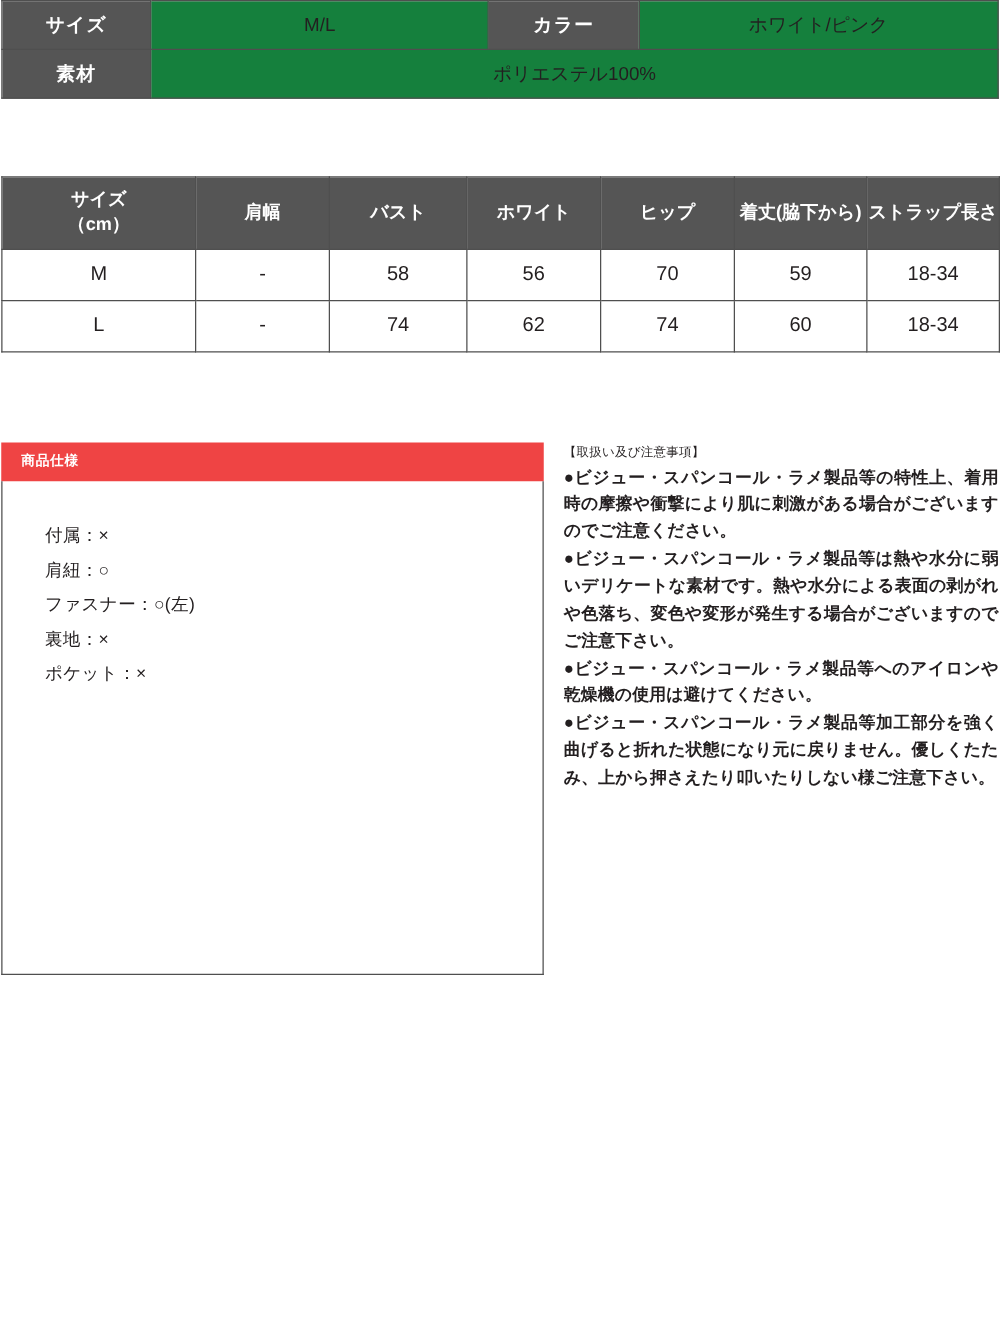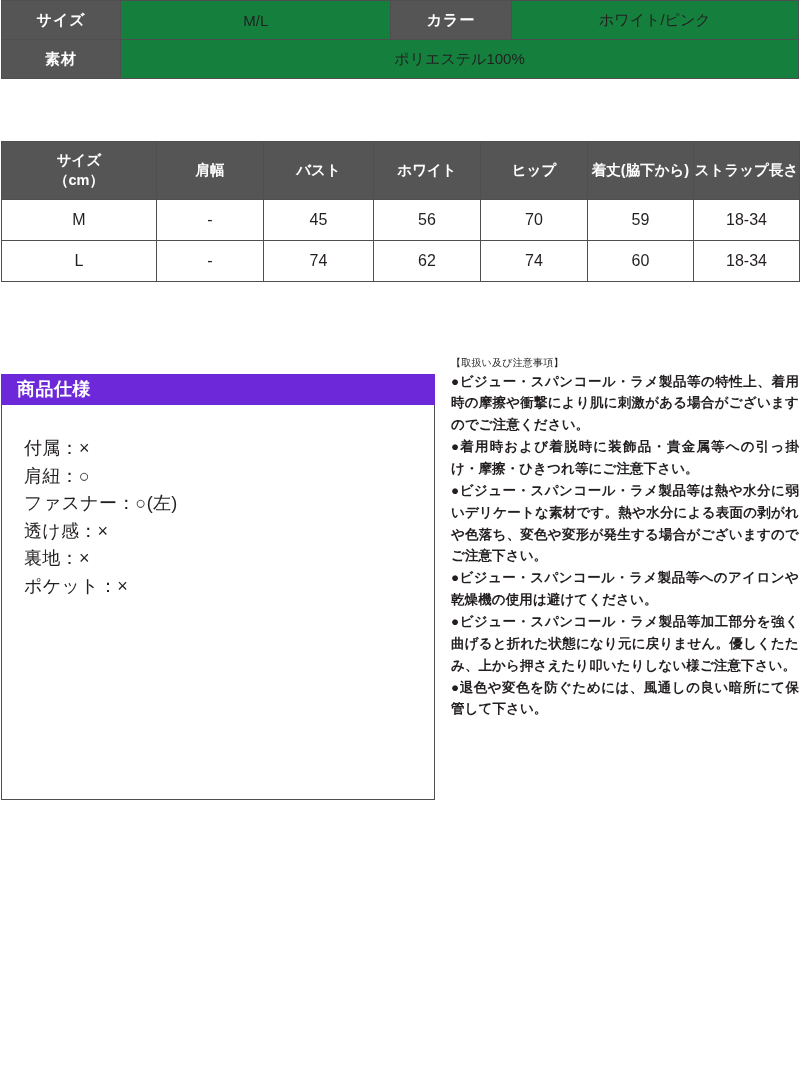--- a/index.html
+++ b/index.html
@@ -75,42 +75,42 @@
     position: relative;
     margin-top: 72px;
     display: flex;
     gap: 0;
   }
   .left-panel {
     width: 434px;
     margin-left: 1px;
   }
   .panel-title {
-    background: #6d28d9;
+    background: #ef4444;
     color: #ffffff;
-    font-size: 18px;
+    font-size: 11px;
     font-weight: bold;
     height: 31px;
     line-height: 31px;
     padding-left: 16px;
     box-sizing: border-box;
     letter-spacing: 0.5px;
-    margin-top: 20px;
   }
   .panel-body {
     border: 1px solid #4f4f4f;
     border-top: none;
     height: 395px;
     box-sizing: border-box;
     padding: 30px 0 0 22px;
   }
   .panel-body .row {
-    font-size: 18px;
+    font-size: 14px;
     line-height: 27.5px;
     letter-spacing: 0.3px;
+    margin-left: 12px;
   }
 
   .right-panel {
     width: 348px;
     margin-left: 16px;
     padding-top: 1px;
   }
   .right-panel .notes-title {
     font-size: 10px;
     font-weight: normal;
@@ -171,21 +171,21 @@
         <th>ホワイト</th>
         <th>ヒップ</th>
         <th>着丈(脇下から)</th>
         <th>ストラップ長さ</th>
       </tr>
     </thead>
     <tbody>
       <tr>
         <td>M</td>
         <td>-</td>
-        <td>45</td>
+        <td>58</td>
         <td>56</td>
         <td>70</td>
         <td>59</td>
         <td>18-34</td>
       </tr>
       <tr>
         <td>L</td>
         <td>-</td>
         <td>74</td>
         <td>62</td>
@@ -198,29 +198,26 @@
 </div>
 
 <div class="panels">
 
   <div class="left-panel">
     <div class="panel-title">商品仕様</div>
     <div class="panel-body">
       <div class="row">付属：×</div>
       <div class="row">肩紐：○</div>
       <div class="row">ファスナー：○(左)</div>
-      <div class="row">透け感：×</div>
       <div class="row">裏地：×</div>
       <div class="row">ポケット：×</div>
     </div>
   </div>
 
   <div class="right-panel">
     <div class="notes-title">【取扱い及び注意事項】</div>
     <div class="note">●ビジュー・スパンコール・ラメ製品等の特性上、着用時の摩擦や衝撃により肌に刺激がある場合がございますのでご注意ください。</div>
-    <div class="note">●着用時および着脱時に装飾品・貴金属等への引っ掛け・摩擦・ひきつれ等にご注意下さい。</div>
     <div class="note">●ビジュー・スパンコール・ラメ製品等は熱や水分に弱いデリケートな素材です。熱や水分による表面の剥がれや色落ち、変色や変形が発生する場合がございますのでご注意下さい。</div>
     <div class="note">●ビジュー・スパンコール・ラメ製品等へのアイロンや乾燥機の使用は避けてください。</div>
     <div class="note">●ビジュー・スパンコール・ラメ製品等加工部分を強く曲げると折れた状態になり元に戻りません。優しくたたみ、上から押さえたり叩いたりしない様ご注意下さい。</div>
-    <div class="note">●退色や変色を防ぐためには、風通しの良い暗所にて保管して下さい。</div>
   </div>
 
 </div>
 
 </body></html>

